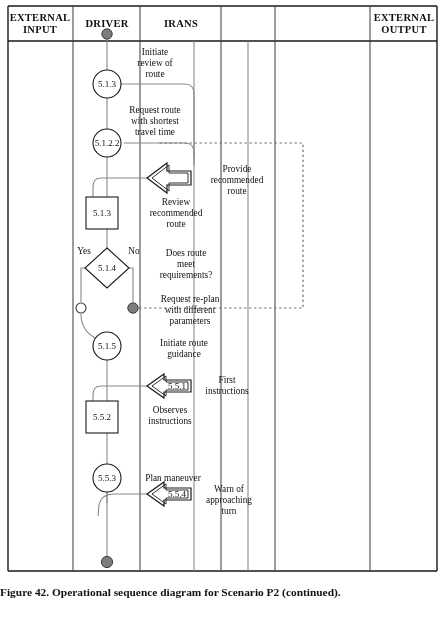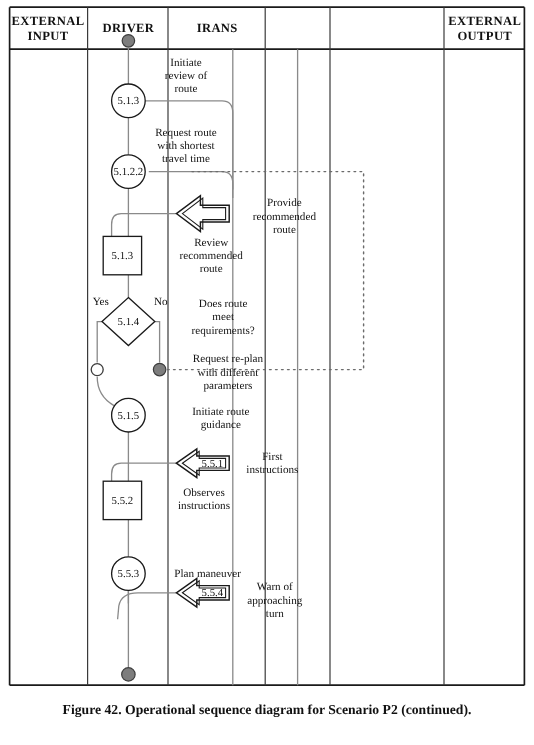--- a/index.html
+++ b/index.html
@@ -5,21 +5,21 @@
   html,body{margin:0;padding:0;background:#fff;}
   body{width:445px;height:621px;position:relative;
        font-family:"Liberation Serif", serif;color:#1a1a1a;overflow:hidden;}
   #diagram-root{position:absolute;inset:0;}
   svg#osd{position:absolute;left:0;top:0;width:445px;height:621px;display:block;}
   .hdr{font-family:"Liberation Serif", serif;font-weight:bold;font-size:10.5px;
        letter-spacing:.3px;text-anchor:middle;fill:#111;}
   .nodelbl{font-family:"Liberation Serif", serif;font-size:9px;text-anchor:middle;fill:#111;}
   .annot{font-family:"Liberation Serif", serif;font-size:9.3px;text-anchor:middle;fill:#111;}
   .yn{font-family:"Liberation Serif", serif;font-size:9.3px;text-anchor:middle;fill:#111;}
-  .caption{position:absolute;left:0;right:0;top:586px;text-align:center;
+  .caption{position:absolute;left:0;right:0;top:586px;text-align:left;
            font-family:"Liberation Serif", serif;font-weight:bold;font-size:11.4px;color:#111;}
   .lifeline{stroke:#8a8a8a;stroke-width:1.1;fill:none;}
   .flow{stroke:#8a8a8a;stroke-width:1.1;fill:none;}
   .colrule{stroke:#3a3a3a;stroke-width:1;}
   .frame{stroke:#1a1a1a;stroke-width:1.4;fill:none;}
   .shape{stroke:#1a1a1a;stroke-width:1.1;fill:#fff;}
   .dot-f{fill:#7d7d7d;stroke:#3c3c3c;stroke-width:1;}
   .dot-o{fill:#fff;stroke:#3c3c3c;stroke-width:1.1;}
   .dotted{stroke:#6b6b6b;stroke-width:1.2;fill:none;stroke-dasharray:1.4 3.6;stroke-linecap:round;}
   .arrowout{stroke:#1a1a1a;stroke-width:1.2;fill:#fff;}

